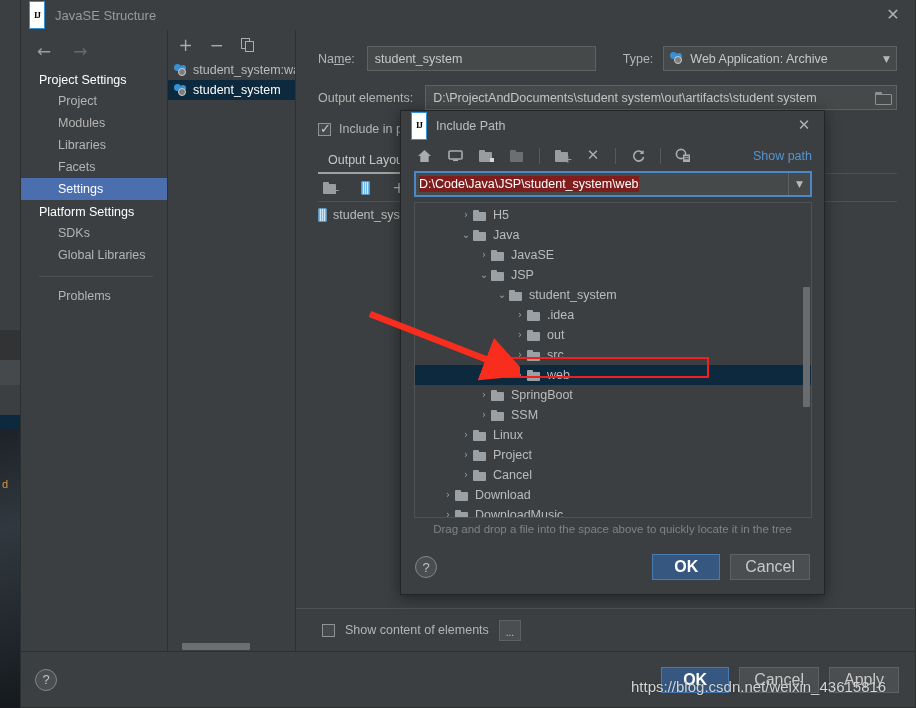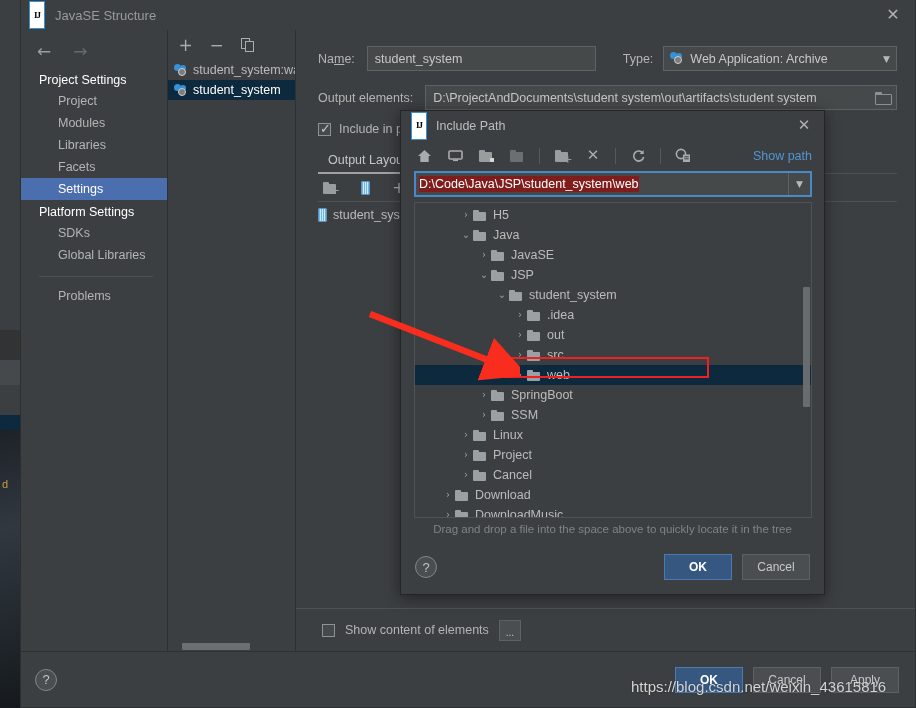--- a/index.html
+++ b/index.html
@@ -273,21 +273,21 @@
   .help-circle {
     width: 22px; height: 22px; border-radius: 50%;
     border: 1px solid #82868a; background: #4a4e50;
     color: #c3c3c3; font-size: 13px;
     display: flex; align-items: center; justify-content: center;
     cursor: default;
   }
   .btn {
     min-width: 68px; height: 26px; padding: 0 14px;
     border: 1px solid #5d6163; background: #4a4e50;
-    color: #c8c8c8; font-size: 12px;
+    color: #c8c8c8; font-size: 16px;
     display: flex; align-items: center; justify-content: center;
     cursor: default;
   }
   .btn.primary {
     background: #365880; border-color: #4a7ab0; color: #ffffff; font-weight: bold;
   }
   #ps-footer .btns {
     margin-left: auto; display: flex; gap: 10px;
   }
 

